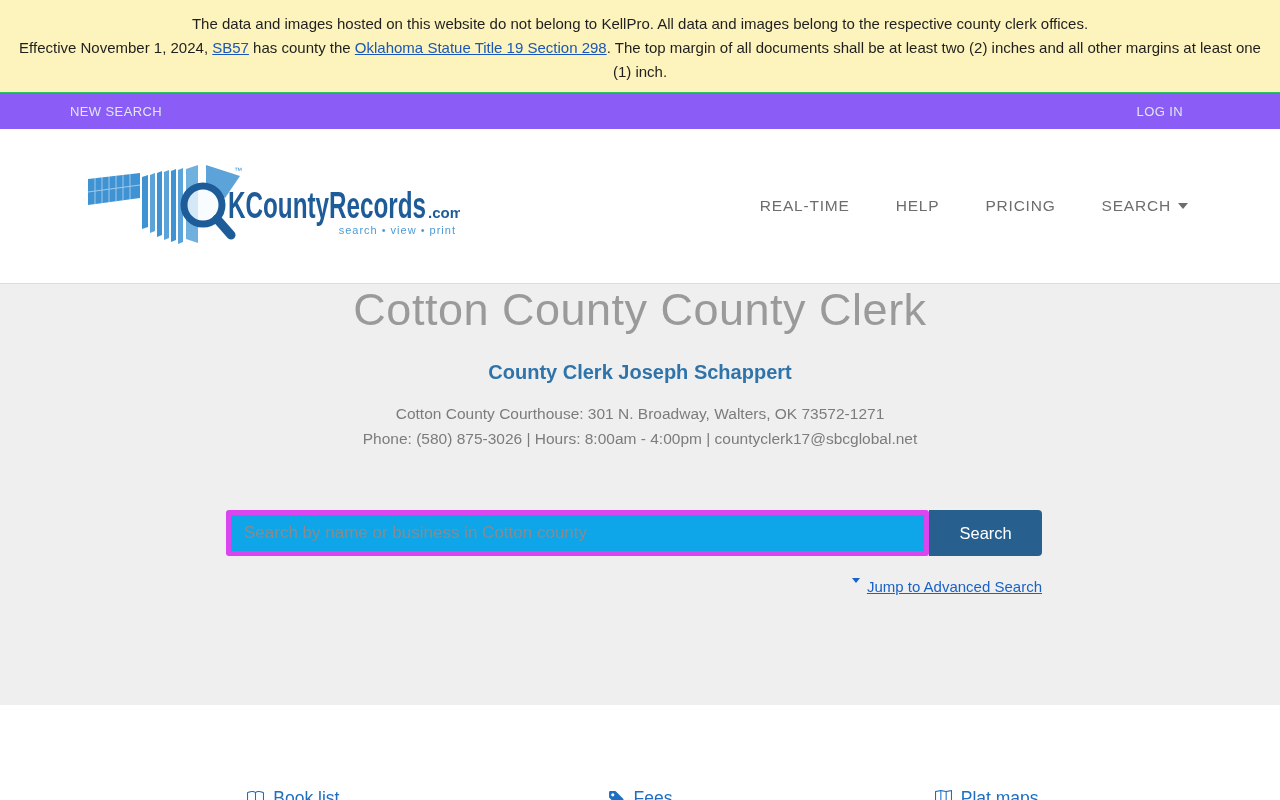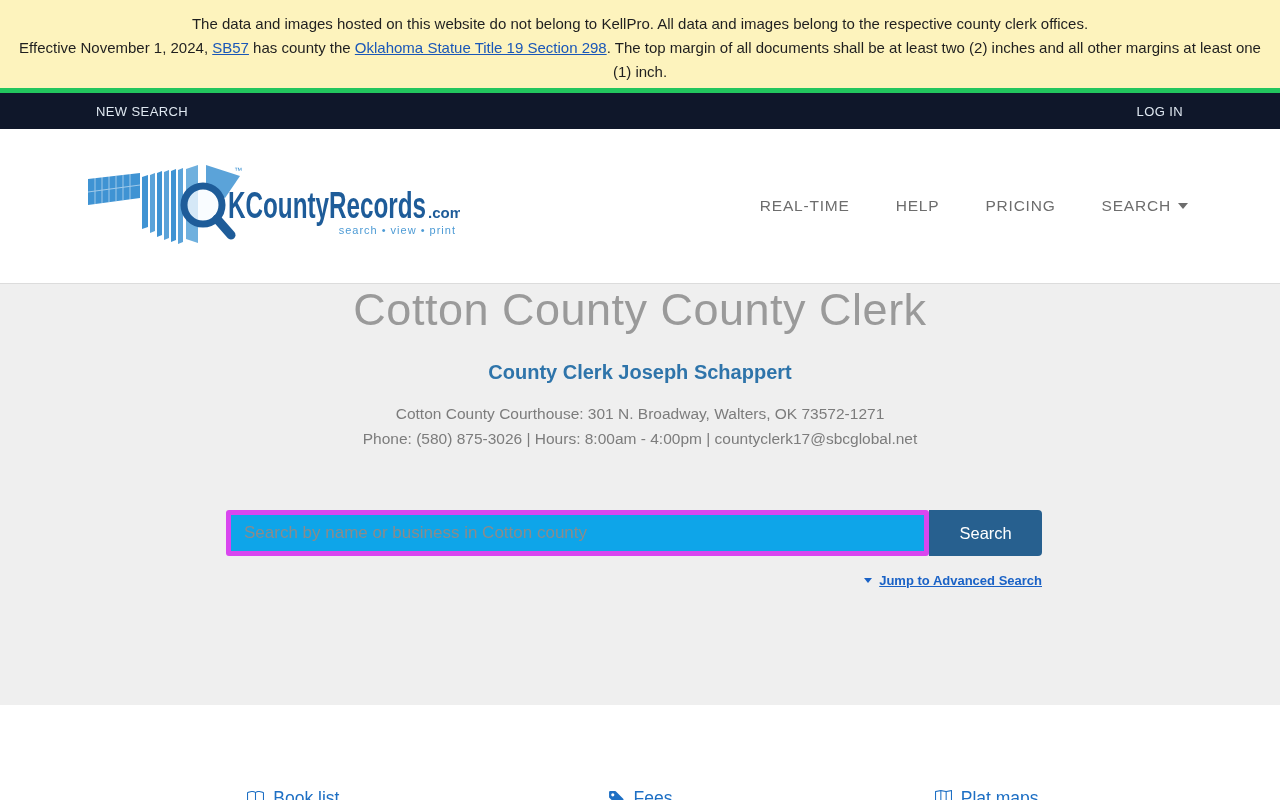--- a/index.html
+++ b/index.html
@@ -1,39 +1,39 @@
 <!DOCTYPE html>
 <html><head>
 <meta charset="utf-8">
 <style>
   * { margin:0; padding:0; box-sizing:border-box; }
   html,body { width:1280px; height:800px; background:#fff; font-family:"Liberation Sans", sans-serif; }
 
   
   .banner {
     background:#fdf3bd;
-    border-bottom:5px solid #22c55e;
+    border-bottom:1px solid #22c55e;
     padding:12px 19px 9px;
     text-align:center;
     font-size:15px;
     line-height:24px;
     color:#1f1f1f;
     height:93px;
     overflow:hidden;
   }
   .banner a { color:#1a57b8; text-decoration:underline; cursor:pointer; }
 
   
   .topnav {
-    background:#0f172a;
+    background:#8b5cf6;
     height:36px;
     display:flex;
     align-items:center;
     justify-content:space-between;
-    padding:0 97px 0 96px;
+    padding:0 97px 0 70px;
   }
   .topnav a {
     color:#dfe8f1;
     font-size:13px;
     letter-spacing:.4px;
     text-decoration:none;
     cursor:pointer;
   }
 
   
@@ -115,26 +115,25 @@
     border:none;
     border-radius:0 4px 4px 0;
     color:#fff;
     font-family:"Liberation Sans", sans-serif;
     font-size:16.5px;
     cursor:pointer;
   }
   .advanced-row { text-align:right; margin-top:13px; }
   .advanced-link {
     color:#1a62c6;
-    font-size:13px;
-    font-weight:700;
+    font-size:15px;
+    font-weight:400;
     text-decoration:none;
     cursor:pointer;
     display:inline-flex;
-    align-items:center;
   }
   .advanced-link .tri {
     width:0; height:0;
     border-left:4.5px solid transparent;
     border-right:4.5px solid transparent;
     border-top:5.5px solid #1a62c6;
     margin-right:7px;
   }
   .advanced-link .lbl { text-decoration:underline; }
 

